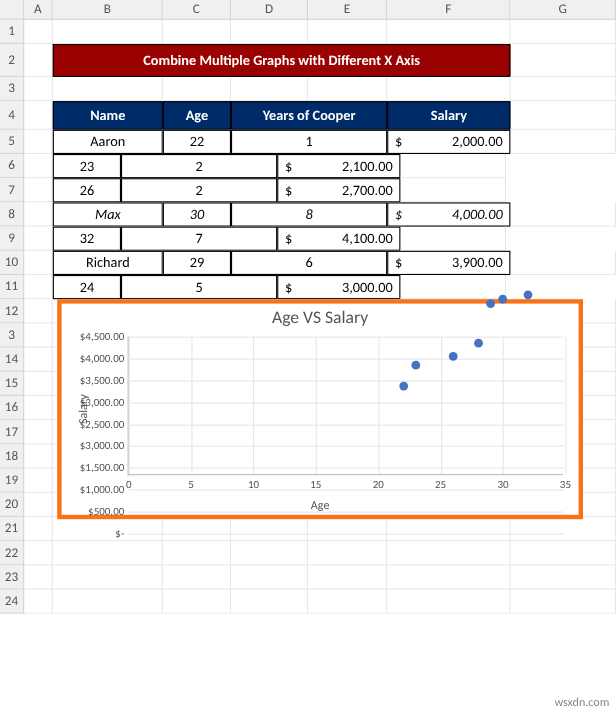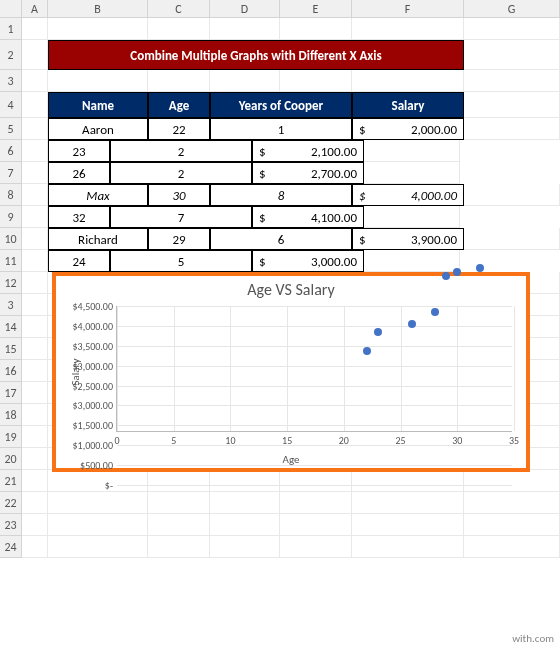--- a/index.html
+++ b/index.html
@@ -386,13 +386,13 @@
           <div class="pt" style="left: 340.286px; bottom: 159.111px;"></div>
           <div class="pt" style="left: 362.971px; bottom: 163.089px;"></div>
           <div class="pt" style="left: 328.943px; bottom: 155.133px;"></div>
           <div class="pt" style="left: 317.6px; bottom: 119.333px;"></div>
         </div>
       <div id="xticks"></div>
       <div id="yticks"></div>
     </div>
   </div>
 </div>
-<div class="watermark">with.com</div>
+<div class="watermark">wsxdn.com</div>
 
 </body></html>

